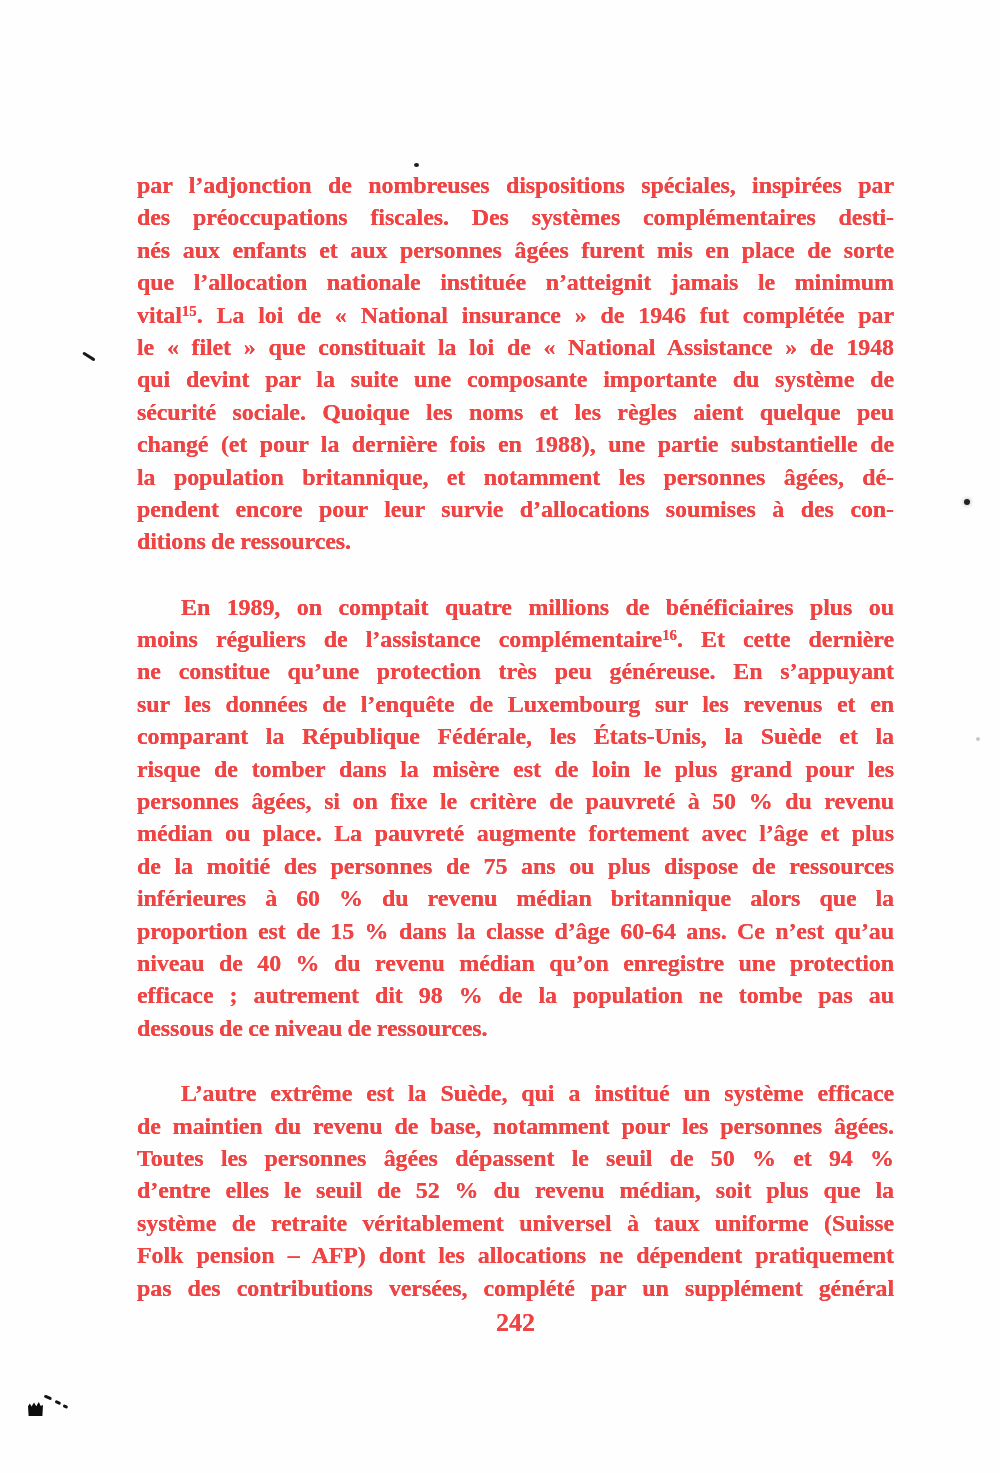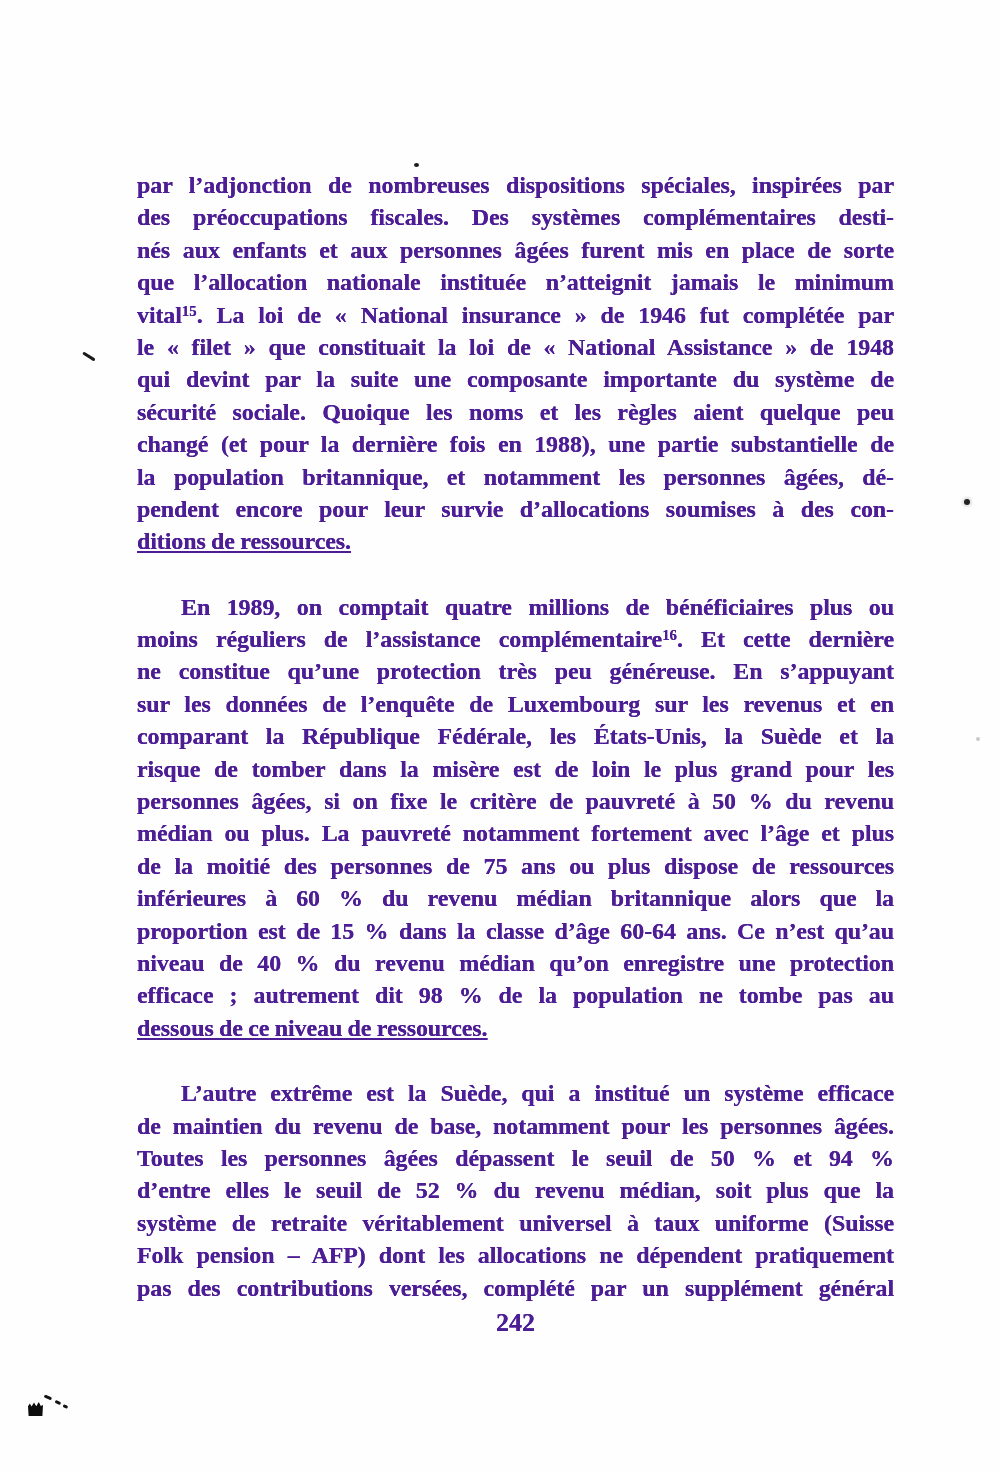--- a/index.html
+++ b/index.html
@@ -7,21 +7,21 @@
     padding: 0;
     background: #ffffff;
   }
   .page {
     position: relative;
     width: 1000px;
     height: 1473px;
     background: #fefefe;
     overflow: hidden;
     font-family: "Liberation Serif", serif;
-    color: #4c1d95;
+    color: #ef4444;
   }
   .text-block {
     position: absolute;
     left: 137px;
     top: 169px;
     width: 757px;
     font-size: 24px;
     font-weight: 700;
     line-height: 32.4px;
     text-shadow: 0 0 0.5px currentColor;
@@ -32,21 +32,20 @@
   .paragraph + .paragraph { margin-top: 33px; }
   .line {
     height: 32.4px;
     white-space: nowrap;
     text-align: justify;
     text-align-last: justify;
   }
   .line.short {
     text-align: right;
     text-align-last: left;
-    text-decoration: underline;
   }
   .line.indent { text-indent: 44px; }
   sup.fn {
     font-size: 0.62em;
     line-height: 0;
     vertical-align: 7px;
     letter-spacing: 0;
   }
   .page-number {
     position: absolute;
@@ -116,21 +115,21 @@
     </div>
 
     <div class="paragraph">
       <div class="line indent"><span>En 1989, on comptait quatre millions de bénéficiaires plus ou</span></div>
       <div class="line"><span>moins réguliers de l’assistance complémentaire</span><sup class="fn">16</sup><span>. Et cette dernière</span></div>
       <div class="line"><span>ne constitue qu’une protection très peu généreuse. En s’appuyant</span></div>
       <div class="line"><span>sur les données de l’enquête de Luxembourg sur les revenus et en</span></div>
       <div class="line"><span>comparant la République Fédérale, les États-Unis, la Suède et la</span></div>
       <div class="line"><span>risque de tomber dans la misère est de loin le plus grand pour les</span></div>
       <div class="line"><span>personnes âgées, si on fixe le critère de pauvreté à 50 % du revenu</span></div>
-      <div class="line"><span>médian ou plus. La pauvreté notamment fortement avec l’âge et plus</span></div>
+      <div class="line"><span>médian ou place. La pauvreté augmente fortement avec l’âge et plus</span></div>
       <div class="line"><span>de la moitié des personnes de 75 ans ou plus dispose de ressources</span></div>
       <div class="line"><span>inférieures à 60 % du revenu médian britannique alors que la</span></div>
       <div class="line"><span>proportion est de 15 % dans la classe d’âge 60-64 ans. Ce n’est qu’au</span></div>
       <div class="line"><span>niveau de 40 % du revenu médian qu’on enregistre une protection</span></div>
       <div class="line"><span>efficace ; autrement dit 98 % de la population ne tombe pas au</span></div>
       <div class="line short"><span>dessous de ce niveau de ressources.</span></div>
     </div>
 
     <div class="paragraph">
       <div class="line indent"><span>L’autre extrême est la Suède, qui a institué un système efficace</span></div>

